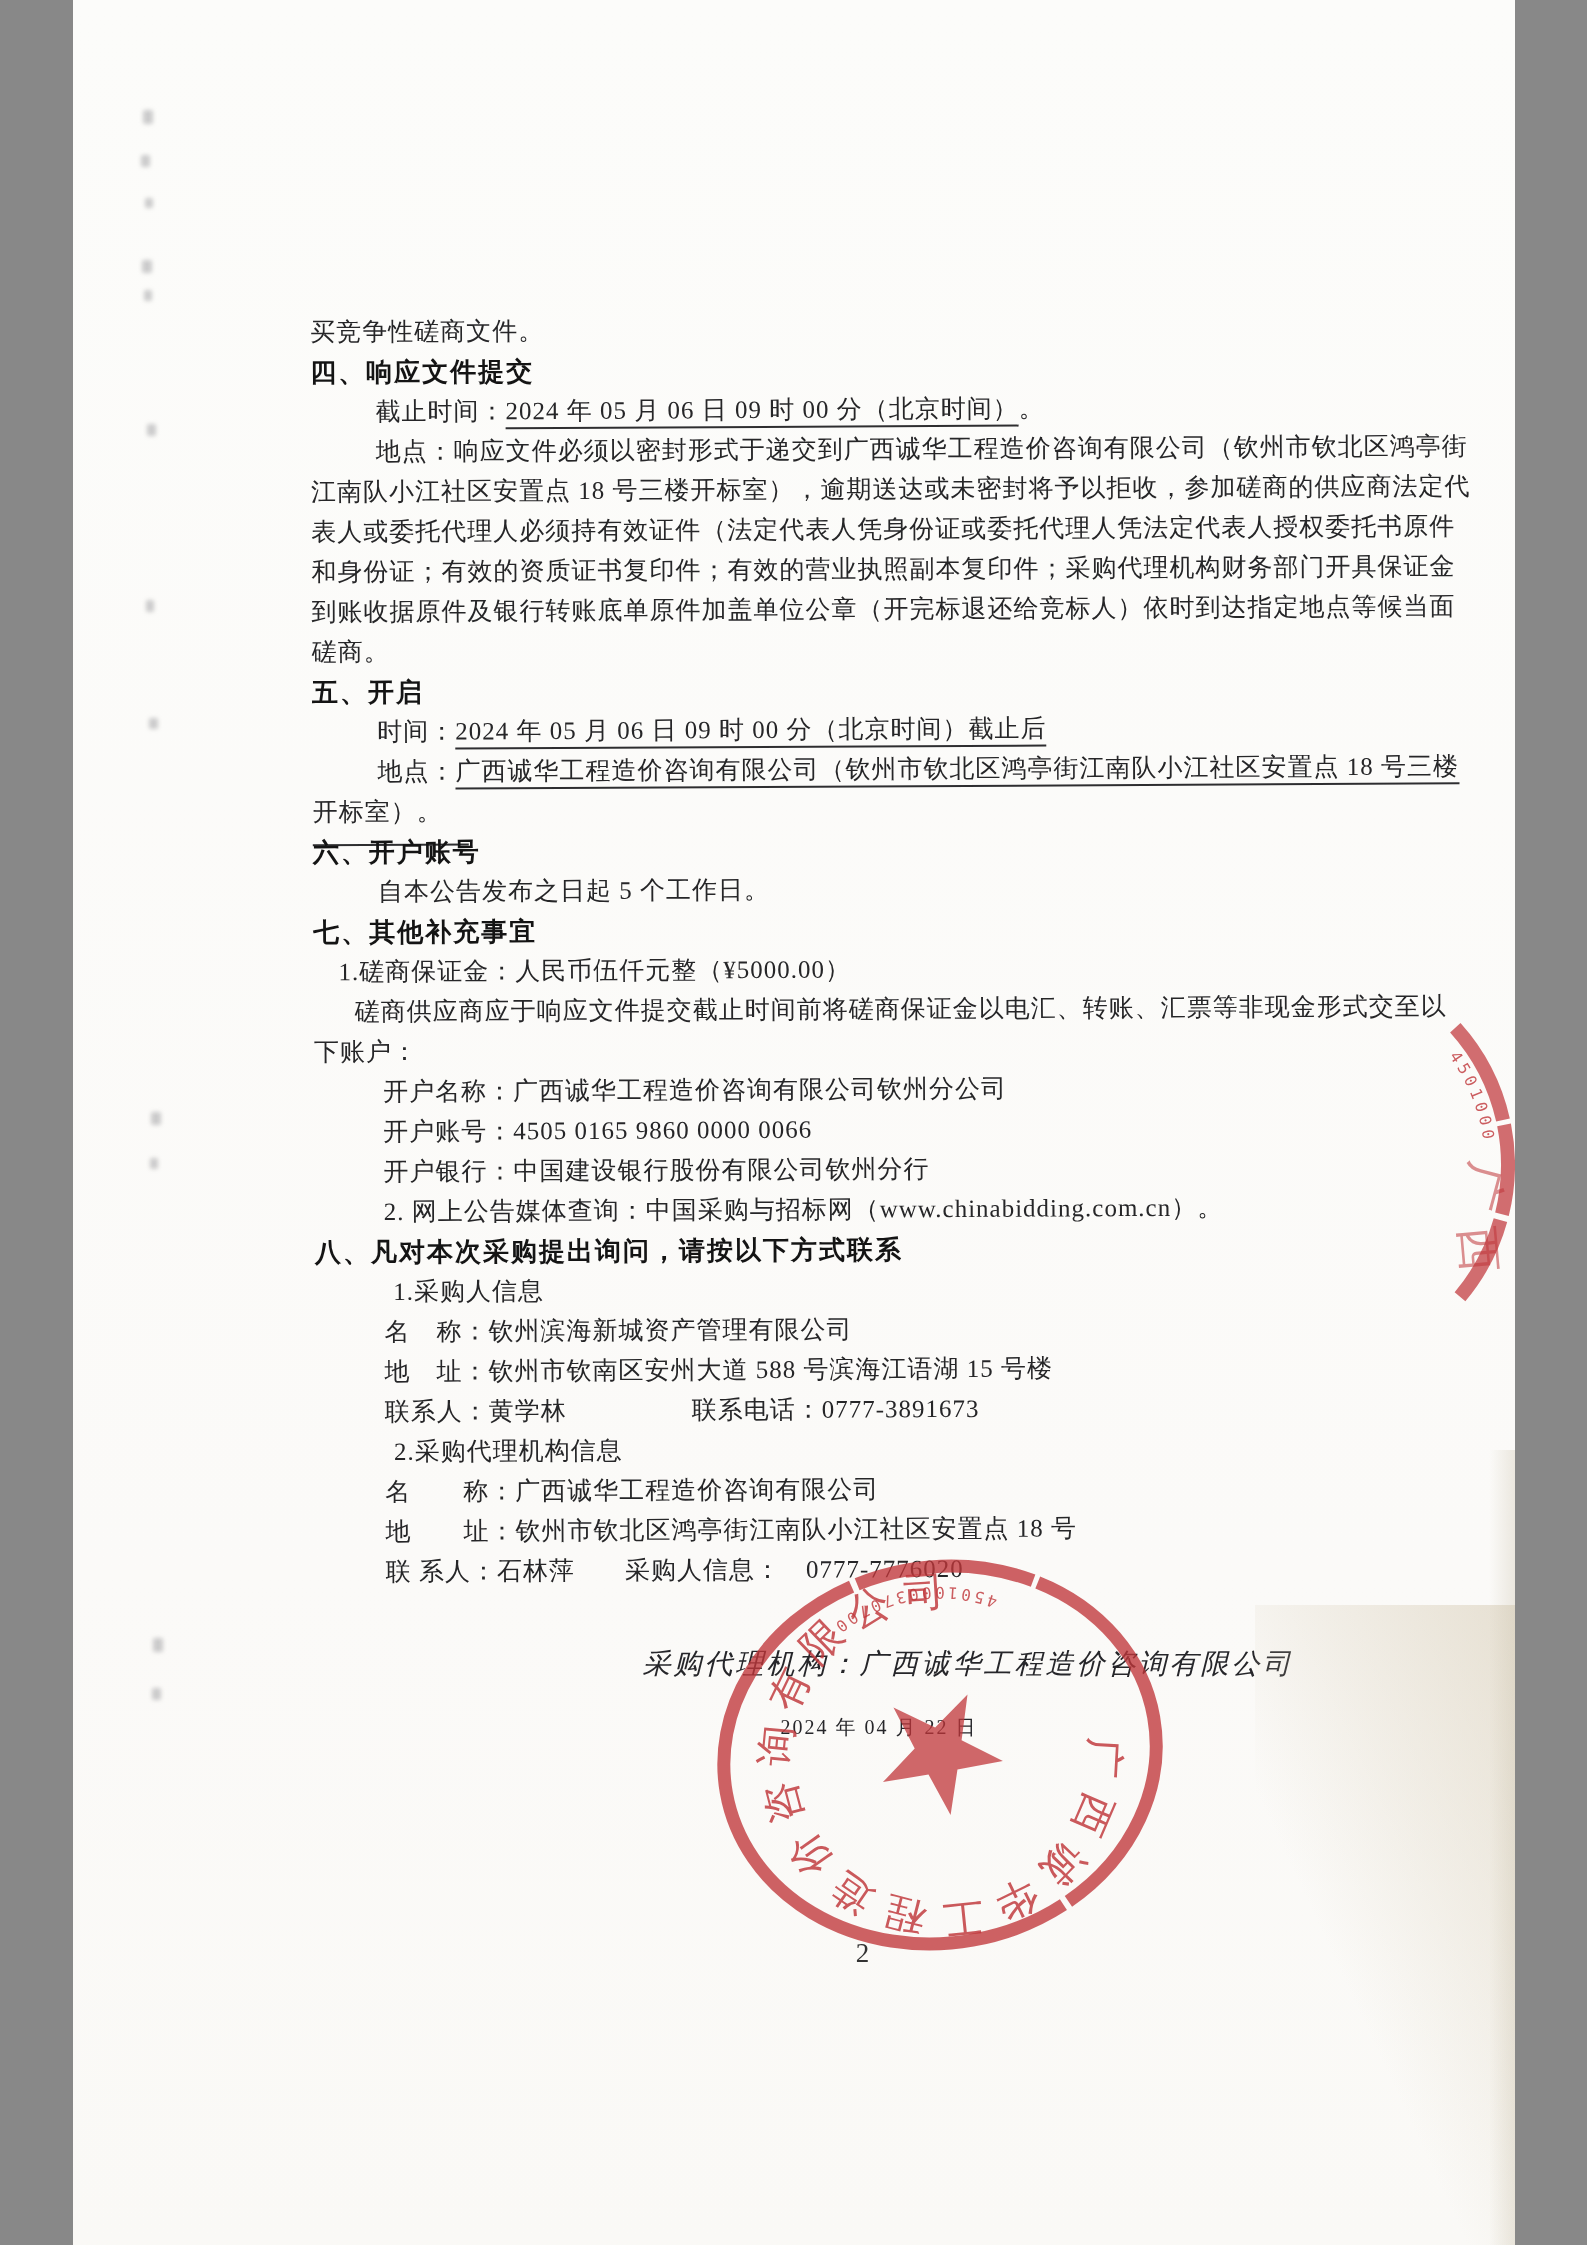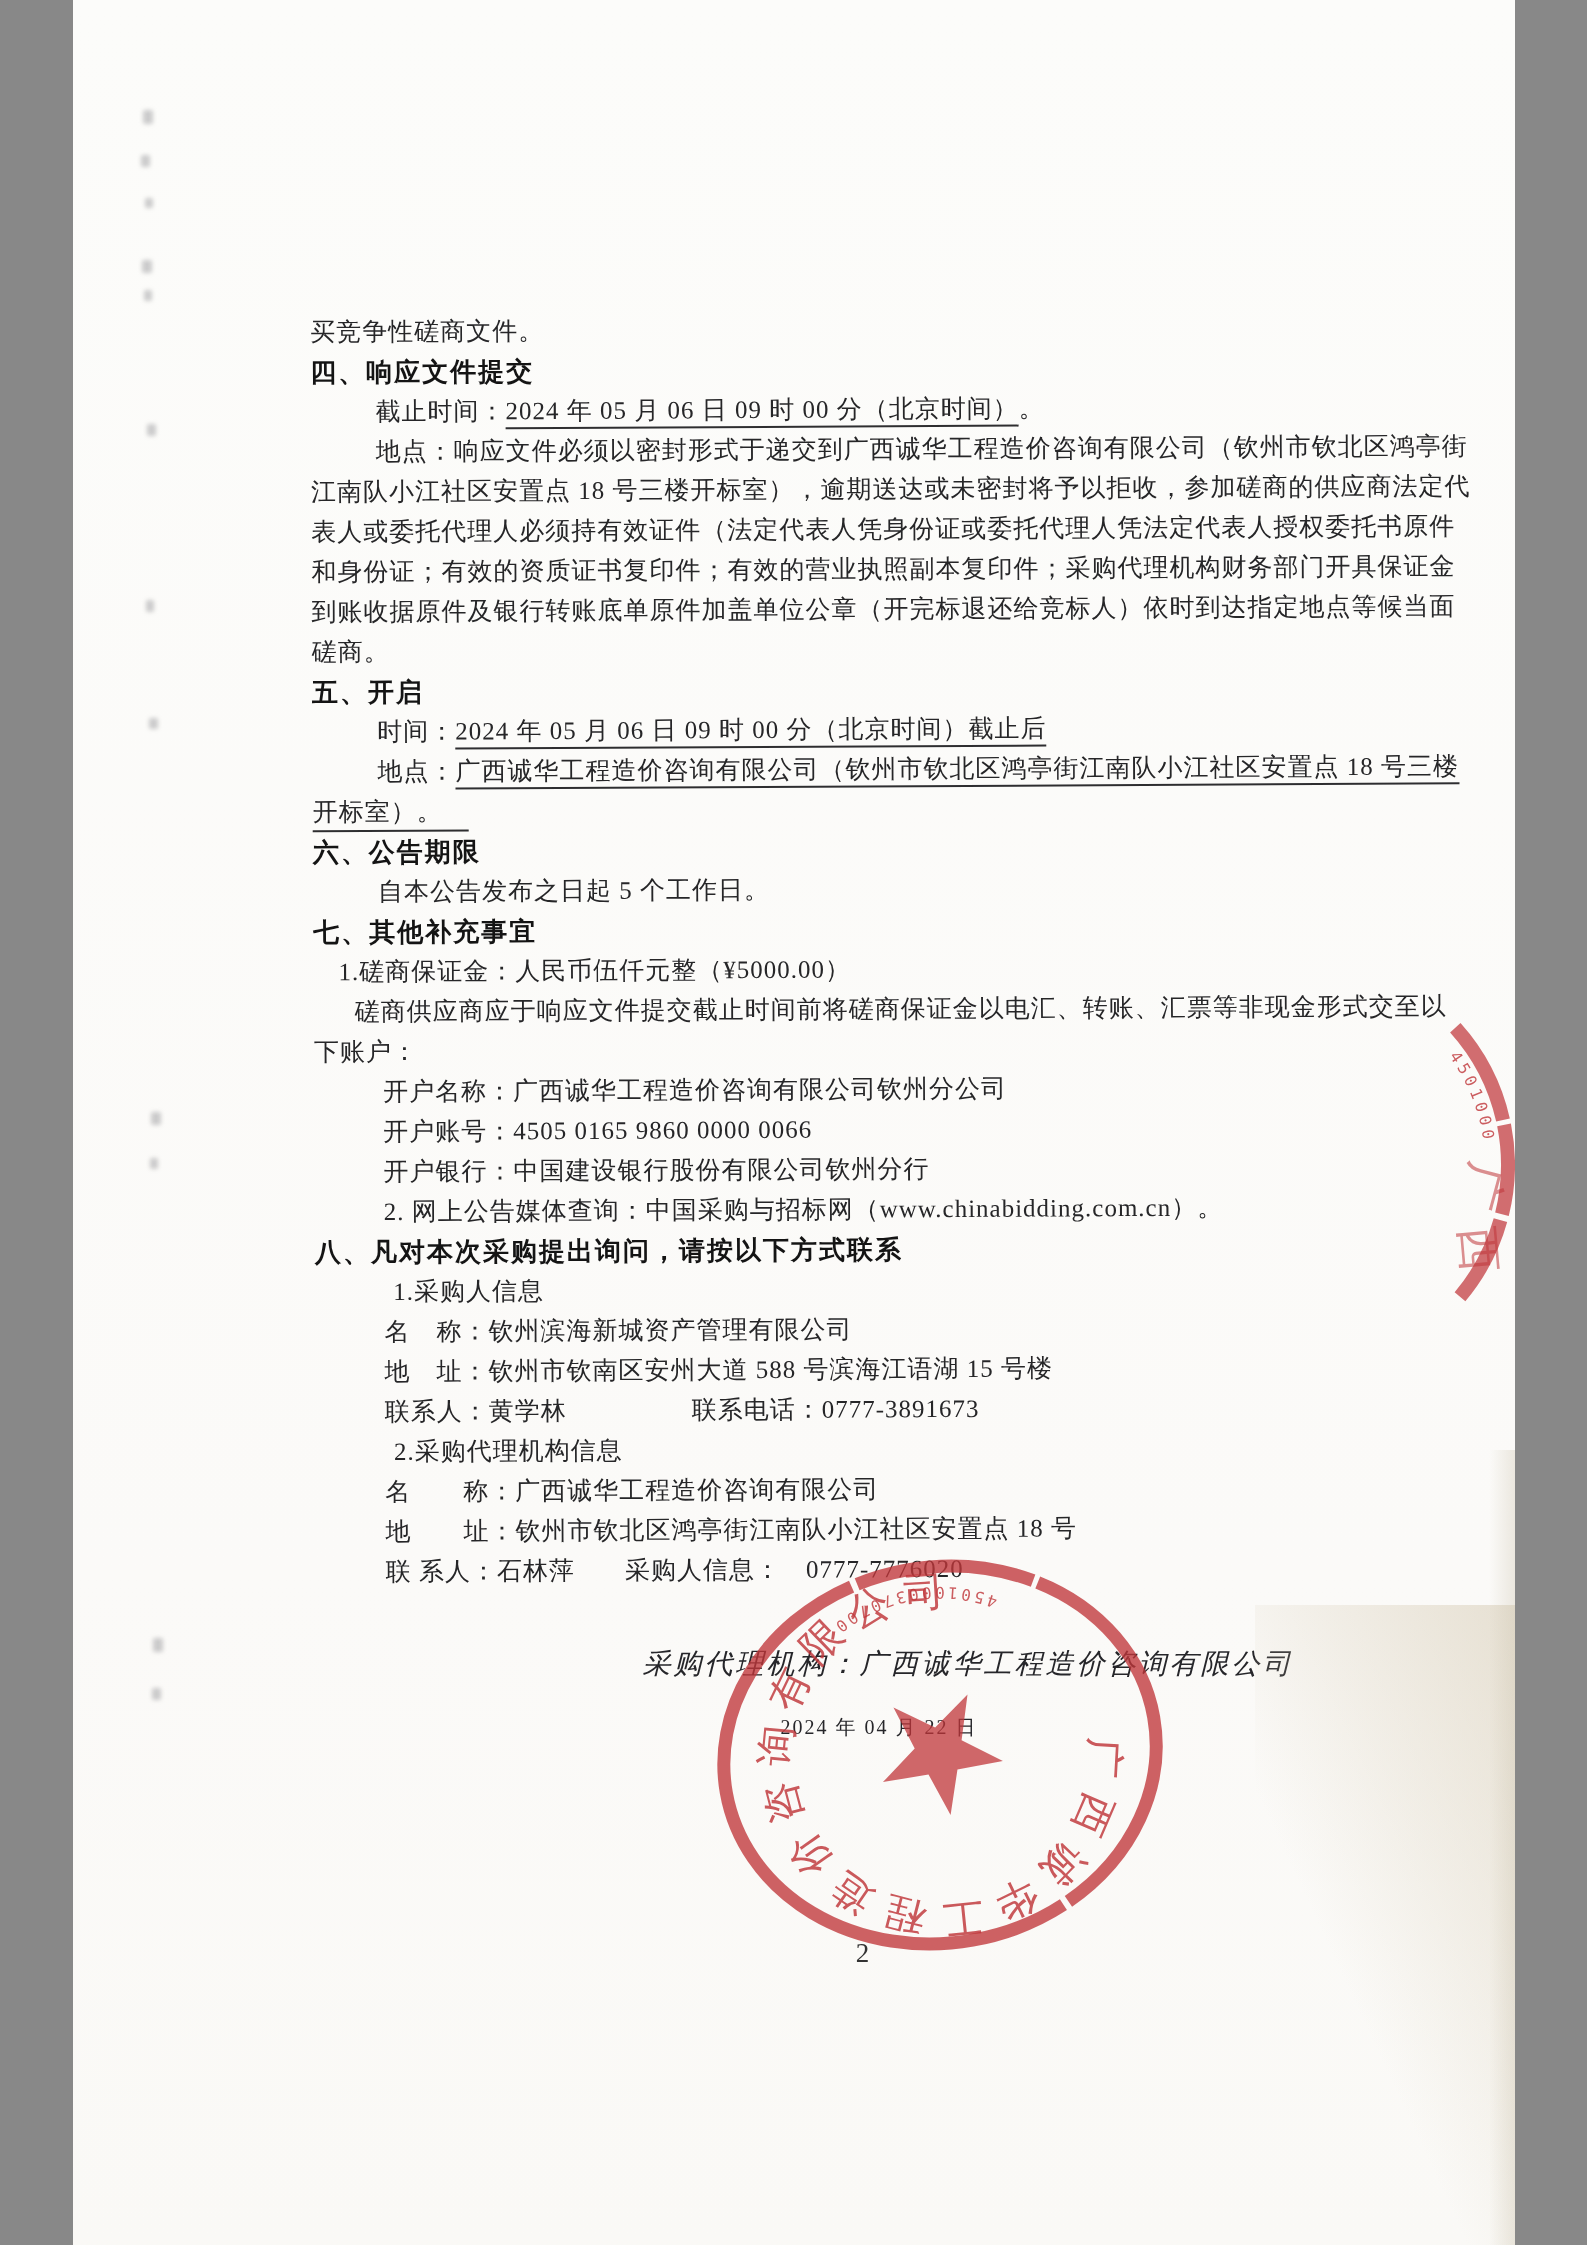--- a/index.html
+++ b/index.html
@@ -25,21 +25,21 @@
     font-family:"Liberation Sans","DejaVu Sans",sans-serif;
     font-weight:700;font-size:26px;color:#141414;letter-spacing:2px;
   }
   .m0{margin-left:237px}
   .mi{margin-left:302px}
   .m7n{margin-left:262px}
   .m7p{margin-left:278px}
   .md{margin-left:306px}
   .m8n{margin-left:315px}
   .u{border-bottom:2px solid #2e2e30;padding-bottom:3px;}
-  .u-ext{border-bottom:2px solid #2e2e30;padding-bottom:5px;padding-right:26px;}
+  .u-ext{border-bottom:2px solid #2e2e30;padding-bottom:19px;padding-right:26px;}
   .gap-buyer-phone{display:inline-block;margin-left:125px;}
   .gap-agency-phone{display:inline-block;margin-left:50px;}
   .gap-agency-num{display:inline-block;margin-left:25px;}
   
   .signature-line{
     position:absolute;left:570px;top:1645px;
     font-size:28px;letter-spacing:3px;color:#26262a;white-space:nowrap;font-style:italic;
   }
   .date-line{
     position:absolute;left:708px;top:1714px;
@@ -98,21 +98,21 @@
     <div class="ln m0"><span>到账收据原件及银行转账底单原件加盖单位公章（开完标退还给竞标人）依时到达指定地点等候当面</span></div>
     <div class="ln m0"><span>磋商。</span></div>
 
     <div class="ln m0 h"><span>五、开启</span></div>
 
     <div class="ln mi"><span>时间：</span><span class="u">2024 年 05 月 06 日 09 时 00 分（北京时间）截止后</span></div>
 
     <div class="ln mi"><span>地点：</span><span class="u">广西诚华工程造价咨询有限公司（钦州市钦北区鸿亭街江南队小江社区安置点 18 号三楼</span></div>
     <div class="ln m0"><span class="u-ext">开标室）。</span></div>
 
-    <div class="ln m0 h"><span>六、公告期限</span></div>
+    <div class="ln m0 h"><span>六、开户账号</span></div>
     <div class="ln mi"><span>自本公告发布之日起 5 个工作日。</span></div>
 
     <div class="ln m0 h"><span>七、其他补充事宜</span></div>
     <div class="ln m7n"><span>1.磋商保证金：人民币伍仟元整（¥5000.00）</span></div>
     <div class="ln m7p"><span>磋商供应商应于响应文件提交截止时间前将磋商保证金以电汇、转账、汇票等非现金形式交至以</span></div>
     <div class="ln m0"><span>下账户：</span></div>
     <div class="ln md"><span>开户名称：广西诚华工程造价咨询有限公司钦州分公司</span></div>
     <div class="ln md"><span>开户账号：4505 0165 9860 0000 0066</span></div>
     <div class="ln md"><span>开户银行：中国建设银行股份有限公司钦州分行</span></div>
     <div class="ln md"><span>2. 网上公告媒体查询：中国采购与招标网（www.chinabidding.com.cn）。</span></div>

